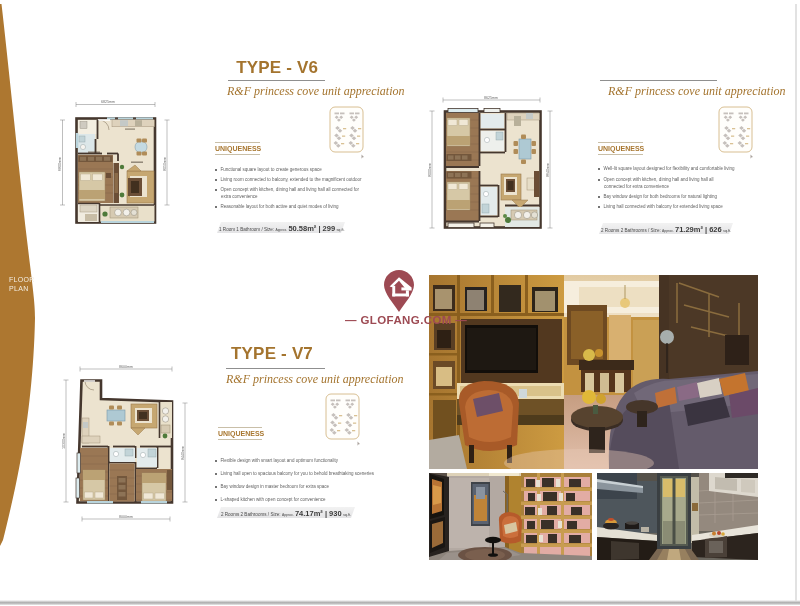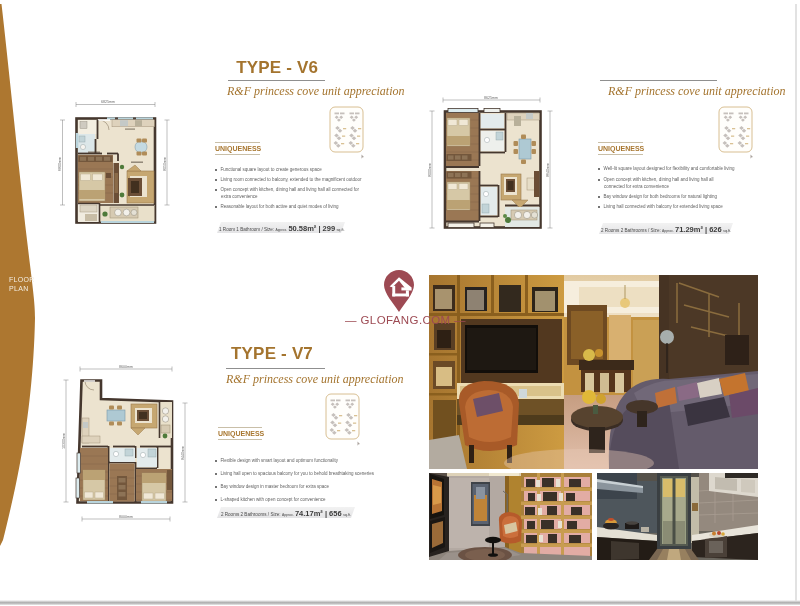--- a/index.html
+++ b/index.html
@@ -497,35 +497,35 @@
 <div class="uline" style="left:218px;top:439px;width:44px;"></div>
 
 <div class="bullets" style="left:215px;top:459px;width:140px;height:45px;">
   <div class="b" style="left:0;top:0;"><span class="dot"></span>Flexible design with smart layout and optimum functionality</div>
   <div class="b" style="left:0;top:13px;"><span class="dot"></span>Living hall open to spacious balcony for you to behold breathtaking sceneries</div>
   <div class="b" style="left:0;top:26px;"><span class="dot"></span>Bay window design in master bedroom for extra space</div>
   <div class="b" style="left:0;top:39px;"><span class="dot"></span>L-shaped kitchen with open concept for convenience</div>
 </div>
 
 <div class="bar" style="left:219px;top:507px;width:134px;height:11px;"></div>
-<div class="bartext" style="left:219px;top:509px;width:134px;">2 Rooms 2 Bathrooms / Size: <span class="ap">Approx.</span> <b>74.17m² | 656</b> <span class="sq">sq.ft.</span></div>
+<div class="bartext" style="left:219px;top:509px;width:134px;">2 Rooms 2 Bathrooms / Size: <span class="ap">Approx.</span> <b>74.17m² | 930</b> <span class="sq">sq.ft.</span></div>
 
 <svg class="abs" style="left:384px;top:270px;z-index:5;" width="30" height="42" viewBox="0 0 30 42">
   <path d="M15,0 C23.3,0 30,6.7 30,15 C30,23 21,33 15,42 C9,33 0,23 0,15 C0,6.7 6.7,0 15,0 Z" fill="#9d4a53"></path>
   <g fill="#ffffff">
     <path d="M5.6,16.6 L15,7.2 L27.6,17.4 L27.6,20.4 L22.9,20.4 L15,10.8 L8.3,17.2 Z"></path>
     <rect x="8.3" y="15.8" width="2.9" height="10.6"></rect>
     <rect x="8.3" y="23.5" width="16.6" height="2.9"></rect>
     <rect x="21.9" y="20.4" width="3" height="6"></rect>
     <rect x="17.4" y="17.4" width="5.5" height="3"></rect>
   </g>
 </svg>
 
 <div class="abs" style="left:345px;top:314px;width:112px;text-align:right;color:#9d4a53;z-index:5;
-     font-weight:normal;font-size:11.5px;letter-spacing:0.4px;white-space:nowrap;">— GLOFANG.COM —</div>
+     font-weight:bold;font-size:11.5px;letter-spacing:0.4px;white-space:nowrap;">— GLOFANG.COM —</div>
 
 <svg class="abs" style="left:429px;top:275px;" width="329" height="194" viewBox="0 0 329 194">
   <defs>
     <linearGradient id="ceilG" x1="0" y1="0" x2="0" y2="1">
       <stop offset="0" stop-color="#e2cba2"></stop>
           <stop offset="1" stop-color="#f3e8d3"></stop>
     </linearGradient>
     <linearGradient id="floorG" x1="0" y1="0" x2="0" y2="1">
       <stop offset="0" stop-color="#c49b7e"></stop>
           <stop offset="1" stop-color="#e2c0ac"></stop>

